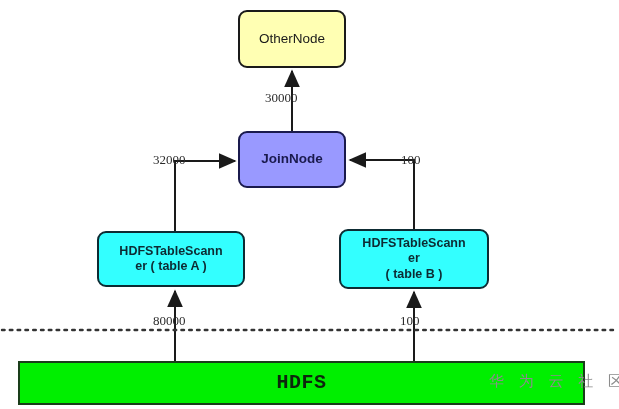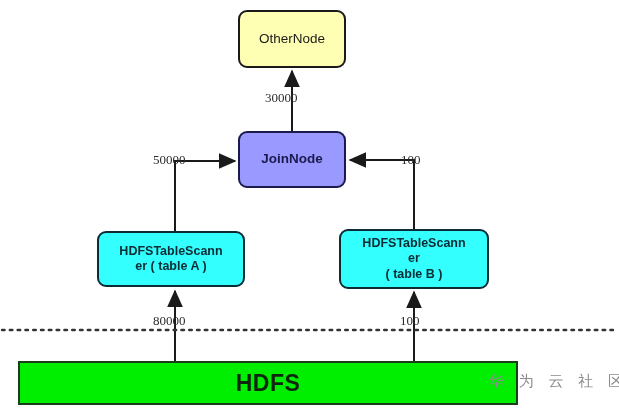--- a/index.html
+++ b/index.html
@@ -76,28 +76,29 @@
   }
   .node-scan-b {
     left: 339px;
     top: 229px;
     width: 150px;
     height: 60px;
   }
   .node-hdfs {
     left: 18px;
     top: 361px;
-    width: 500px;
+    width: 567px;
     height: 44px;
     background: #00ef00;
     border: 2px solid #1a3d1a;
     color: #0d260d;
-    font-size: 23px;
+    font-size: 20px;
     font-weight: bold;
     letter-spacing: 0.5px;
+    font-family: Liberation Mono, monospace;
   }
   .edge-label {
     position: absolute;
     color: #2b2b2b;
     font-size: 13px;
     font-family: "Liberation Serif", serif;
     white-space: nowrap;
     text-align: center;
   }
   .lbl-30000 { left: 265px; top: 90px; }
@@ -162,20 +163,20 @@
       <span>er</span><br>
       <span>( table B )</span>
     </span>
   </div>
 
   <div class="node node-hdfs">
     <span>HDFS</span>
   </div>
 
   <div class="edge-label lbl-30000">30000</div>
-  <div class="edge-label lbl-32000">50000</div>
+  <div class="edge-label lbl-32000">32000</div>
   <div class="edge-label lbl-100-right">100</div>
   <div class="edge-label lbl-60000">80000</div>
   <div class="edge-label lbl-100-bottom">100</div>
 
   <div class="watermark">华 为 云 社 区</div>
 
 </div>
 
 </body></html>

